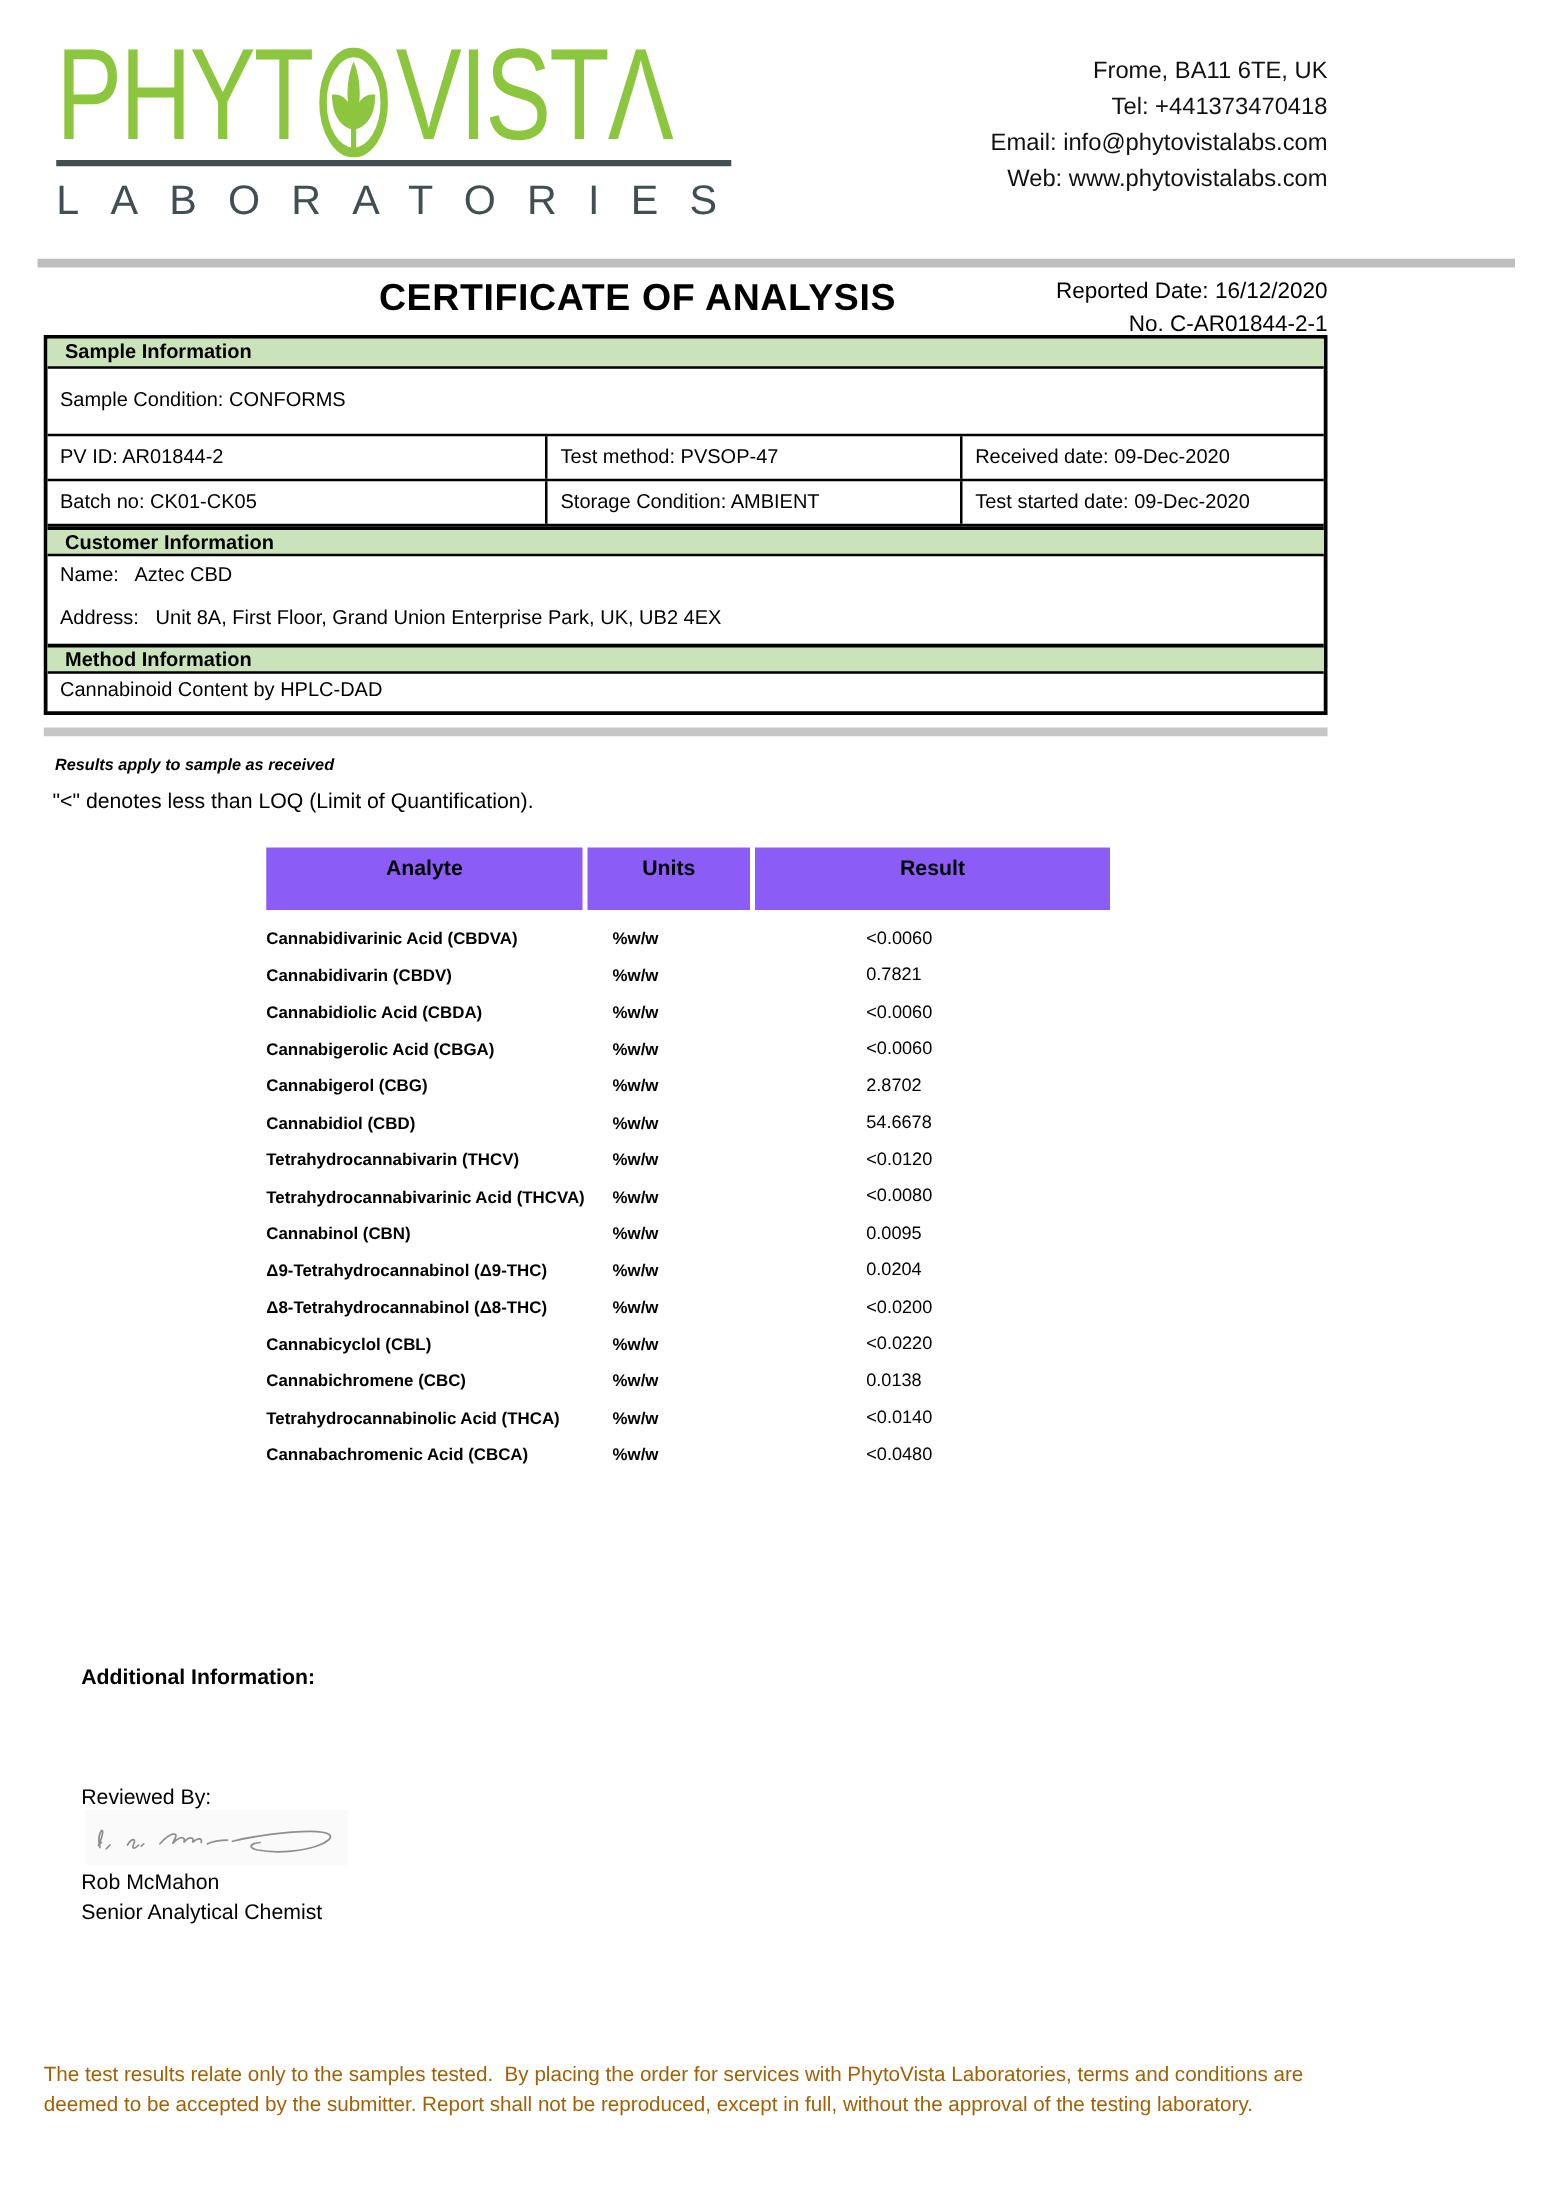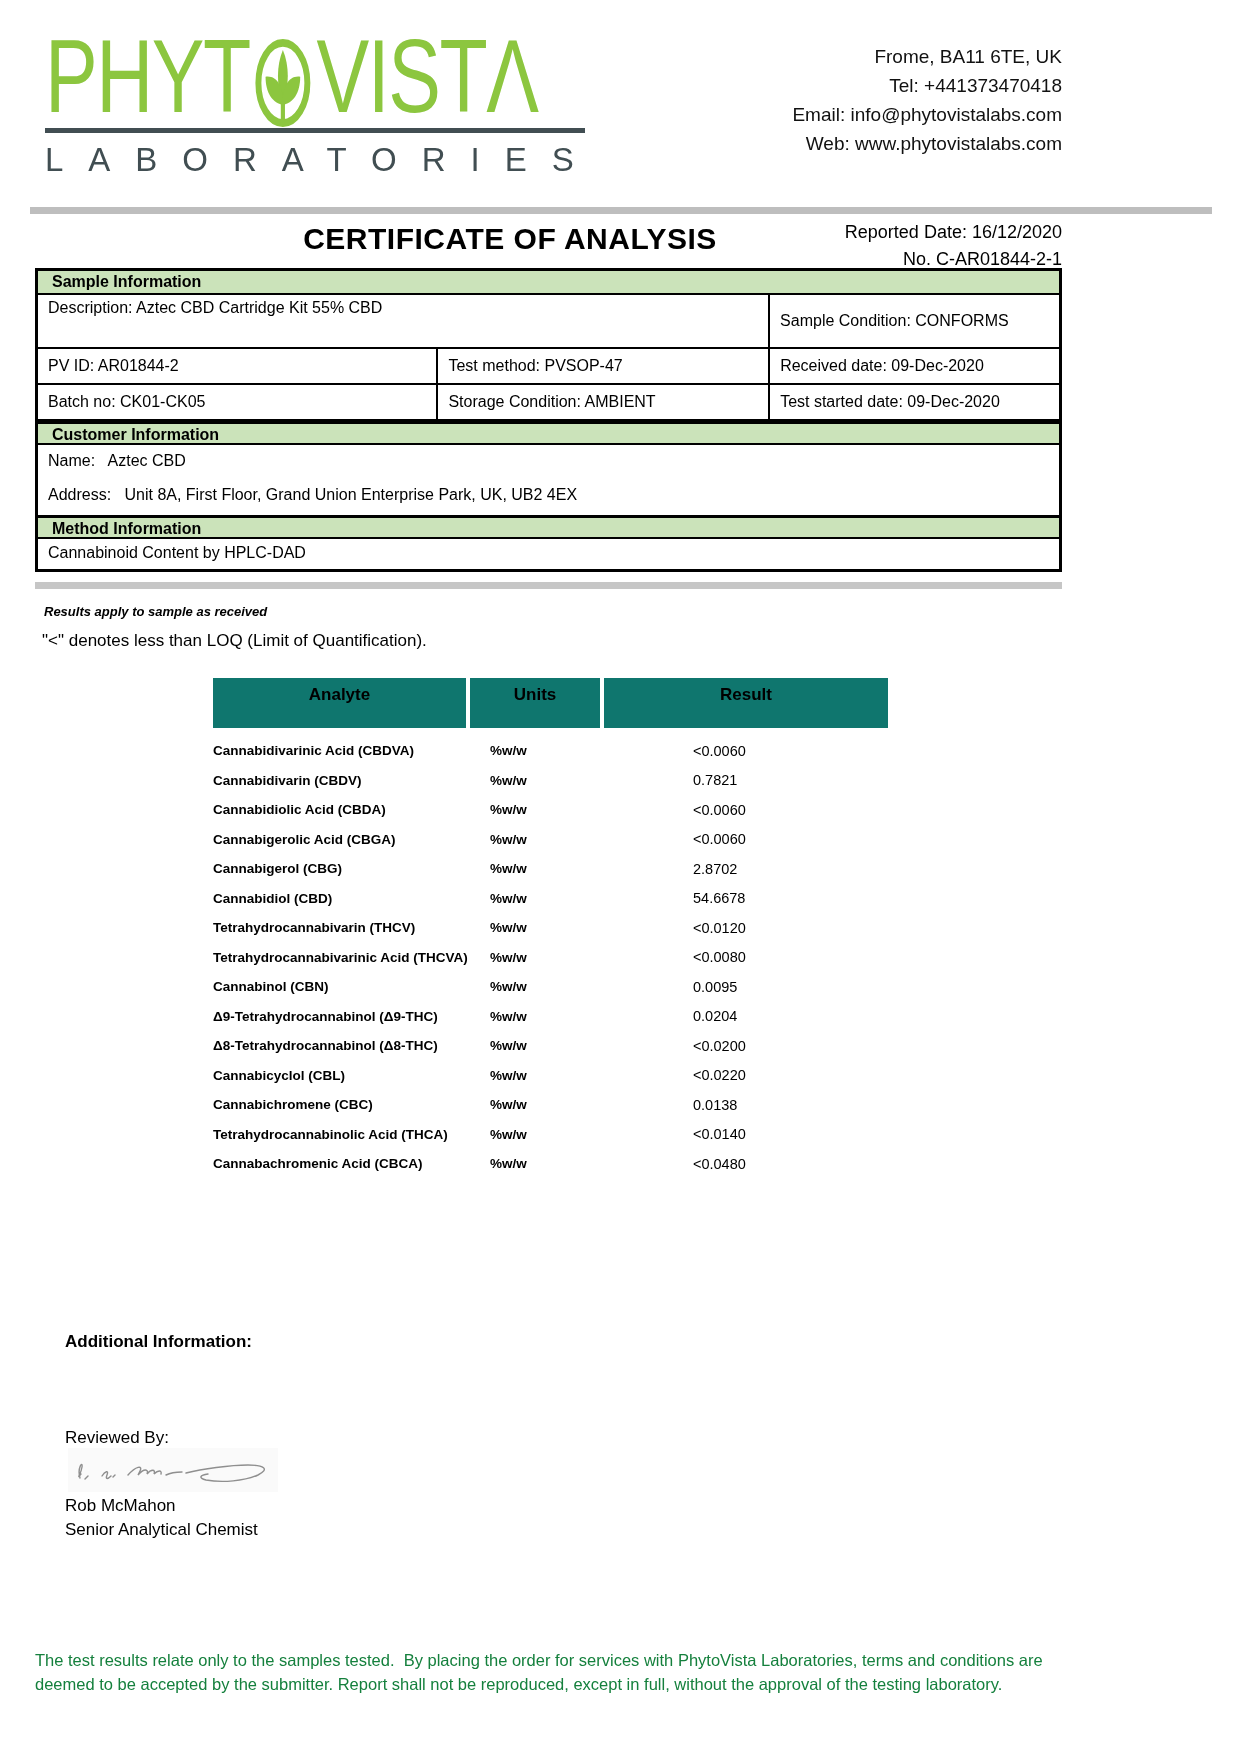--- a/index.html
+++ b/index.html
@@ -50,40 +50,40 @@
 
   .gray-rule-mid { position:absolute; left:35px; top:582px; width:1027px; height:7px; background:#C6C6C6; }
 
   
   .note-italic { position:absolute; left:44px; top:604px; font-size:13px; font-weight:700; font-style:italic; }
   .note-loq { position:absolute; left:42px; top:631px; font-size:17px; }
 
   
   .rt { position:absolute; left:213px; top:678px; width:675px; }
   .rt-head { display:flex; gap:4px; }
-  .rt-hcell { background:#0f766e; height:50px; font-size:17px; font-weight:700;
+  .rt-hcell { background:#8b5cf6; height:50px; font-size:17px; font-weight:700;
               padding-top:7px; text-align:center; }
   .rt-h1 { width:253px; }
   .rt-h2 { width:130px; }
   .rt-h3 { width:284px; }
   .rt-rows { margin-top:8px; }
   .rt-row { display:flex; height:29.5px; align-items:center; }
   .rt-c1 { width:257px; font-size:13.5px; font-weight:700; }
   .rt-c2 { width:134px; font-size:13.5px; font-weight:700; padding-left:20px; }
   .rt-c3 { width:284px; font-size:14.5px; padding-left:89px; }
 
   
   .add-info { position:absolute; left:65px; top:1332px; font-size:17px; font-weight:700; }
   .reviewed-by { position:absolute; left:65px; top:1428px; font-size:17px; }
   .sig { position:absolute; left:68px; top:1448px; width:210px; height:44px; background:#fafafa; }
   .sig-name { position:absolute; left:65px; top:1496px; font-size:17px; }
   .sig-role { position:absolute; left:65px; top:1520px; font-size:17px; }
 
   .footer { position:absolute; left:35px; top:1648px; width:1180px; font-size:16.5px;
-            line-height:24px; color:#15803d; }
+            line-height:24px; color:#a16207; }
 </style>
 </head>
 <body>
 
 <div class="page">
 
   <div class="logo-block">
     <div class="logo-word">
       <span>PHYT</span>
       <span class="logo-o">
@@ -111,21 +111,20 @@
 
   <div class="gray-rule-top"></div>
 
   <div class="doc-title">CERTIFICATE OF ANALYSIS</div>
   <div class="reported-date">Reported Date: 16/12/2020</div>
   <div class="report-no">No. C-AR01844-2-1</div>
 
   <div class="info-wrap">
     <div class="sec-bar">Sample Information</div>
     <div class="irow desc-row">
-      <div class="cell desc-cell">Description: Aztec CBD Cartridge Kit 55% CBD</div>
       <div class="cell cond-cell">Sample Condition: CONFORMS</div>
     </div>
     <div class="irow triple-row">
       <div class="cell tc1">PV ID: AR01844-2</div>
       <div class="cell tc2">Test method: PVSOP-47</div>
       <div class="cell tc3">Received date: 09-Dec-2020</div>
     </div>
     <div class="irow triple-row">
       <div class="cell tc1">Batch no: CK01-CK05</div>
       <div class="cell tc2">Storage Condition: AMBIENT</div>

